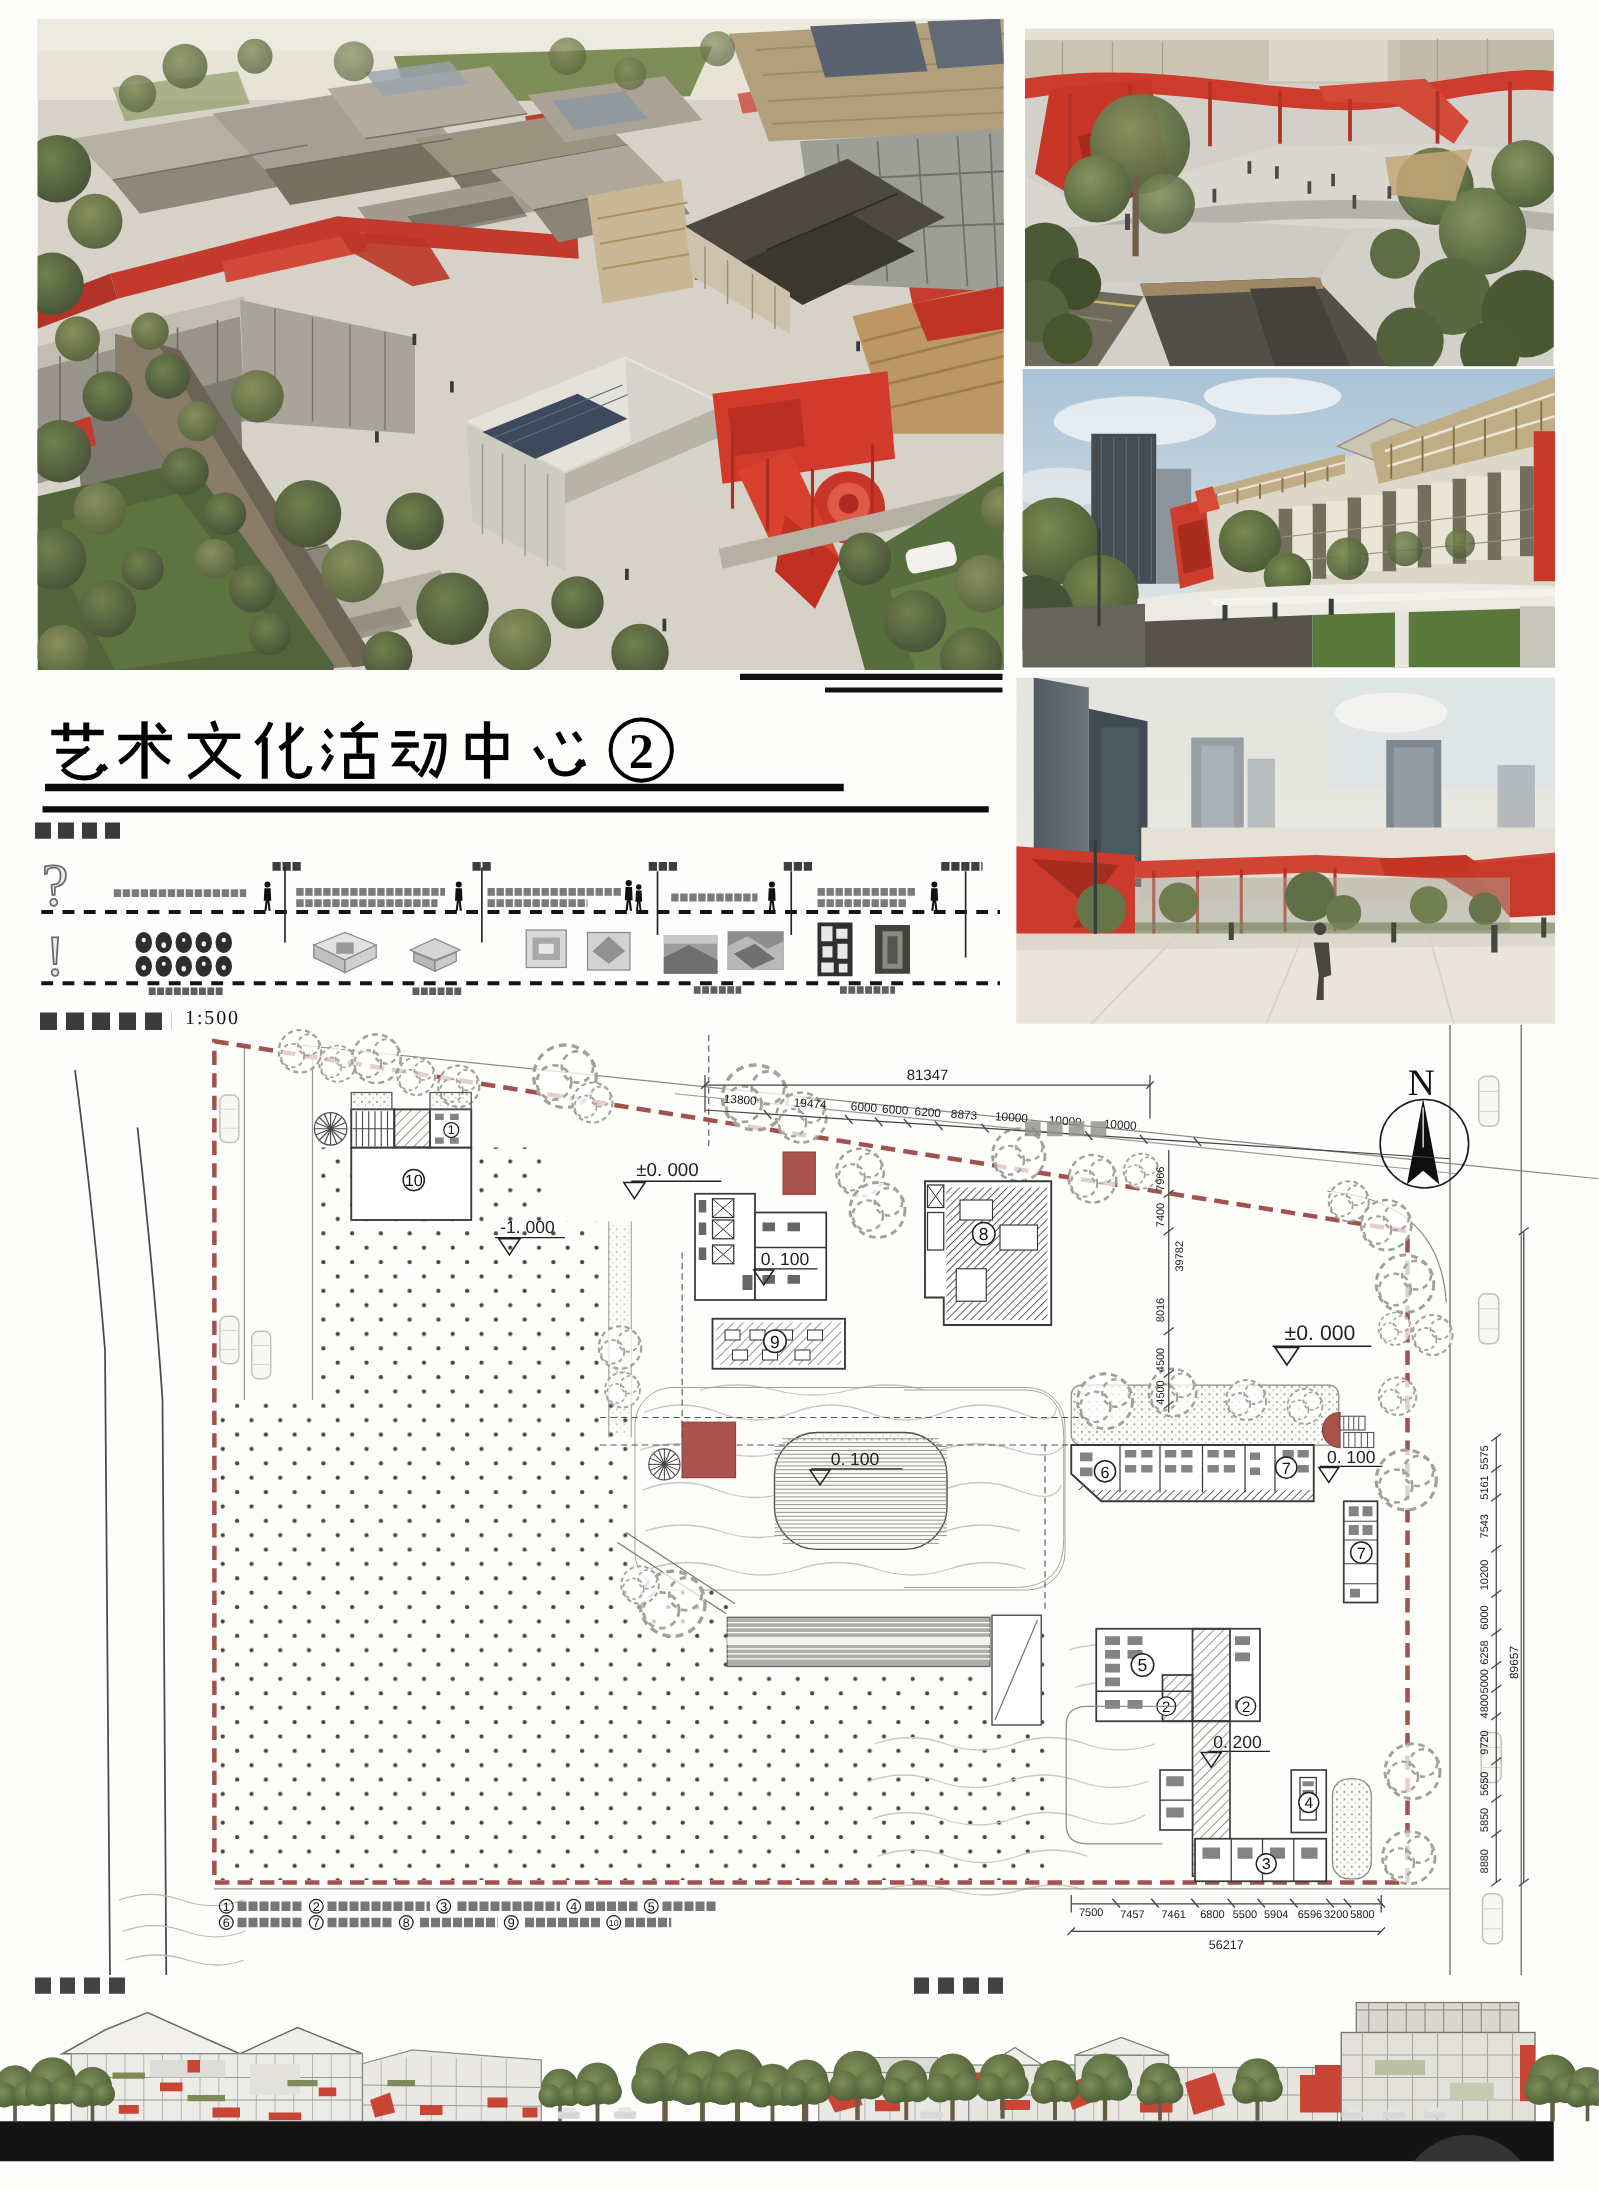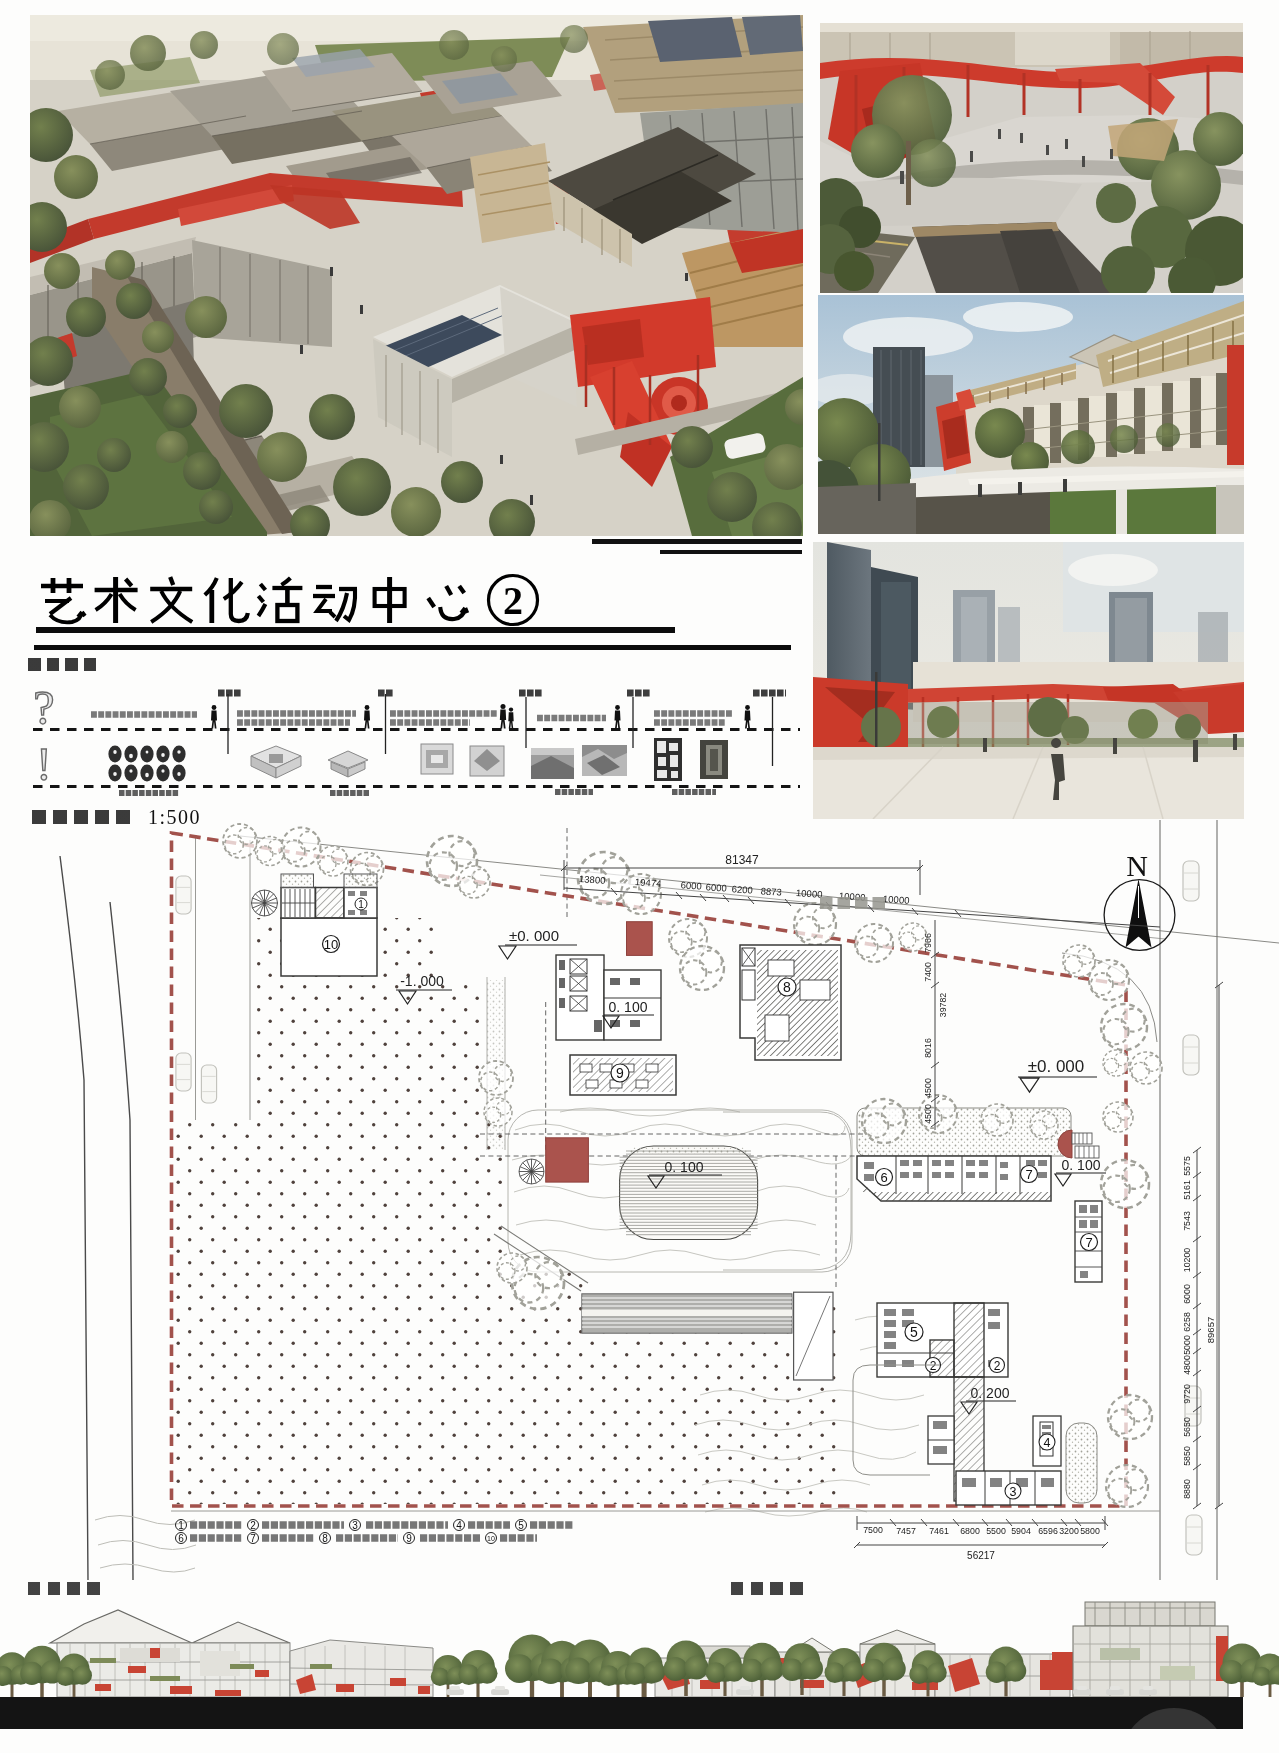--- a/index.html
+++ b/index.html
@@ -740,21 +740,21 @@
 
 <line x1="330" y1="113" x2="369" y2="113" stroke="#444" stroke-width="6" stroke-dasharray="5.5 1.2" opacity="0.85"></line>
 
 <line x1="555" y1="112" x2="593" y2="112" stroke="#444" stroke-width="6" stroke-dasharray="5.5 1.2" opacity="0.85"></line>
 
 <line x1="672" y1="112" x2="716" y2="112" stroke="#444" stroke-width="6" stroke-dasharray="5.5 1.2" opacity="0.85"></line>
 </svg>
 </div>
 
 <div class="abs" style="left:32px;top:810px;width:105px;height:14px;background:repeating-linear-gradient(90deg,#2a2a2a 0 14px,transparent 14px 21px);opacity:.92;"></div>
-<div class="abs" style="left:148px;top:806px;width:70px;height:20px;font-family:'Liberation Serif',serif;font-size:20px;letter-spacing:1.5px;color:#111;">1:500</div>
+<div class="abs" style="left:148px;top:806px;width:70px;height:20px;font-family:'Liberation Serif',serif;font-size:16px;letter-spacing:1.5px;color:#111;">1:500</div>
 
 <div class="abs" style="left:0px;top:820px;width:1279px;height:760px;">
 <svg width="1279" height="760" viewBox="0 0 1279 760" font-family="Liberation Sans,sans-serif">
 <defs>
 <pattern id="dots" width="23" height="23" patternUnits="userSpaceOnUse">
 <circle cx="5.7" cy="5.7" r="1.7" fill="#4f413c"></circle>
 <circle cx="17.2" cy="17.2" r="1.7" fill="#4f413c"></circle>
 </pattern>
 <pattern id="stip" width="6" height="6" patternUnits="userSpaceOnUse">
 <circle cx="1.5" cy="1.5" r="0.9" fill="#a2a29a"></circle>

